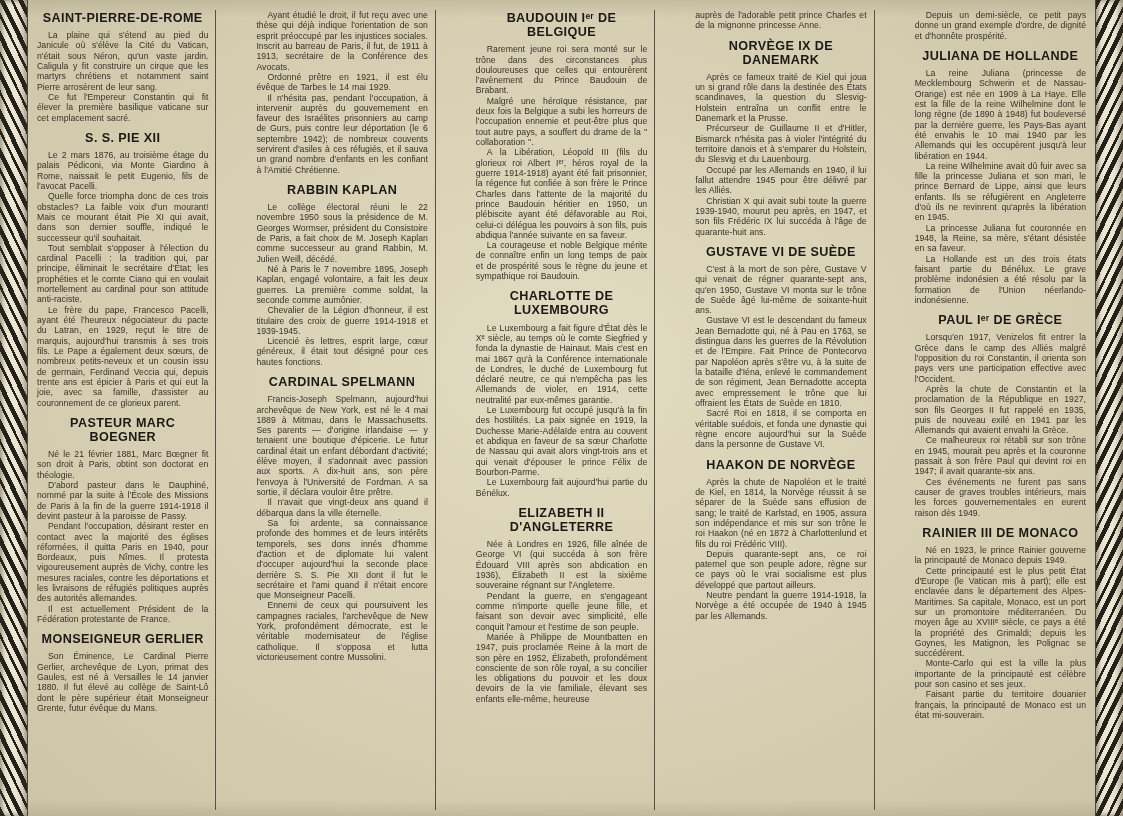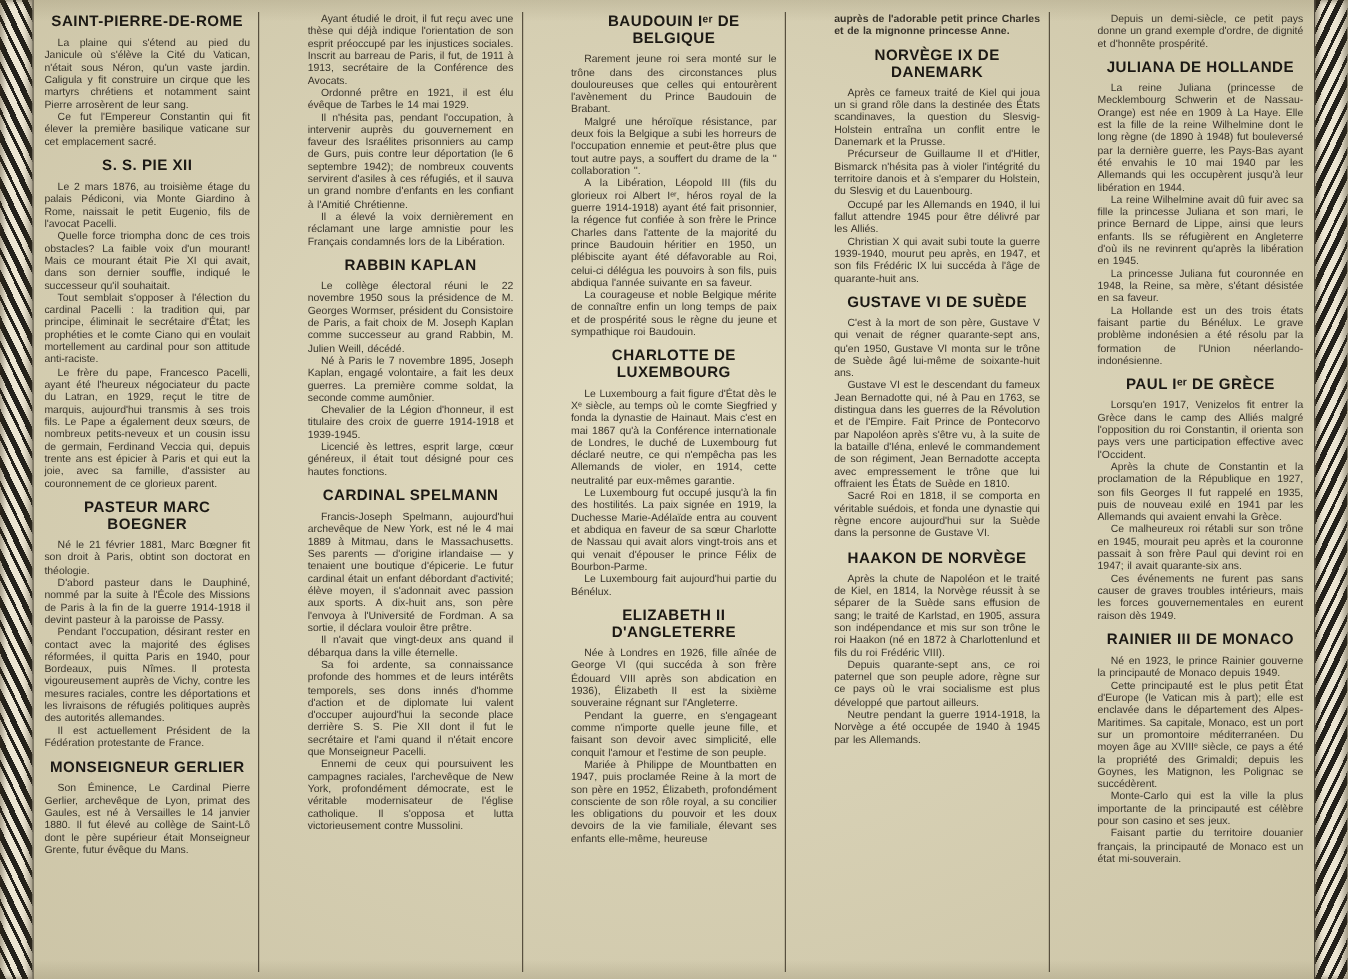--- a/index.html
+++ b/index.html
@@ -69,21 +69,21 @@
   .column .heading:first-child{ margin-top:1px; }
   .para{
     font-size:8.7px;
     line-height:1.185;
     text-align:justify;
     text-indent:11px;
     margin:0;
     word-spacing:.6px;
     color:#38332a;
   }
-  .para.noindent{ text-indent:0;font-weight:bold; }
+  .para.noindent{ text-indent:0; }
 </style>
 </head>
 <body>
 
 <div id="page">
   <div class="binding left"></div>
   <div id="columns">
       <div class="column">
         <div class="heading">SAINT-PIERRE-DE-ROME</div>
         <div class="para">La plaine qui s'étend au pied du Janicule où s'élève la Cité du Vatican, n'était sous Néron, qu'un vaste jardin. Caligula y fit construire un cirque que les martyrs chrétiens et notamment saint Pierre arrosèrent de leur sang.</div>
@@ -98,21 +98,20 @@
         <div class="para">D'abord pasteur dans le Dauphiné, nommé par la suite à l'École des Missions de Paris à la fin de la guerre 1914-1918 il devint pasteur à la paroisse de Passy.</div>
         <div class="para">Pendant l'occupation, désirant rester en contact avec la majorité des églises réformées, il quitta Paris en 1940, pour Bordeaux, puis Nîmes. Il protesta vigoureusement auprès de Vichy, contre les mesures raciales, contre les déportations et les livraisons de réfugiés politiques auprès des autorités allemandes.</div>
         <div class="para">Il est actuellement Président de la Fédération protestante de France.</div>
         <div class="heading">MONSEIGNEUR GERLIER</div>
         <div class="para">Son Éminence, Le Cardinal Pierre Gerlier, archevêque de Lyon, primat des Gaules, est né à Versailles le 14 janvier 1880. Il fut élevé au collège de Saint-Lô dont le père supérieur était Monseigneur Grente, futur évêque du Mans.</div>
       </div>
       <div class="column">
         <div class="para">Ayant étudié le droit, il fut reçu avec une thèse qui déjà indique l'orientation de son esprit préoccupé par les injustices sociales. Inscrit au barreau de Paris, il fut, de 1911 à 1913, secrétaire de la Conférence des Avocats.</div>
         <div class="para">Ordonné prêtre en 1921, il est élu évêque de Tarbes le 14 mai 1929.</div>
         <div class="para">Il n'hésita pas, pendant l'occupation, à intervenir auprès du gouvernement en faveur des Israélites prisonniers au camp de Gurs, puis contre leur déportation (le 6 septembre 1942); de nombreux couvents servirent d'asiles à ces réfugiés, et il sauva un grand nombre d'enfants en les confiant à l'Amitié Chrétienne.</div>
-        <div class="para">Il a élevé la voix dernièrement en réclamant une large amnistie pour les Français condamnés lors de la Libération.</div>
         <div class="heading">RABBIN KAPLAN</div>
         <div class="para">Le collège électoral réuni le 22 novembre 1950 sous la présidence de M. Georges Wormser, président du Consistoire de Paris, a fait choix de M. Joseph Kaplan comme successeur au grand Rabbin, M. Julien Weill, décédé.</div>
         <div class="para">Né à Paris le 7 novembre 1895, Joseph Kaplan, engagé volontaire, a fait les deux guerres. La première comme soldat, la seconde comme aumônier.</div>
         <div class="para">Chevalier de la Légion d'honneur, il est titulaire des croix de guerre 1914-1918 et 1939-1945.</div>
         <div class="para">Licencié ès lettres, esprit large, cœur généreux, il était tout désigné pour ces hautes fonctions.</div>
         <div class="heading">CARDINAL SPELMANN</div>
         <div class="para">Francis-Joseph Spelmann, aujourd'hui archevêque de New York, est né le 4 mai 1889 à Mitmau, dans le Massachusetts. Ses parents — d'origine irlandaise — y tenaient une boutique d'épicerie. Le futur cardinal était un enfant débordant d'activité; élève moyen, il s'adonnait avec passion aux sports. A dix-huit ans, son père l'envoya à l'Université de Fordman. A sa sortie, il déclara vouloir être prêtre.</div>
         <div class="para">Il n'avait que vingt-deux ans quand il débarqua dans la ville éternelle.</div>
         <div class="para">Sa foi ardente, sa connaissance profonde des hommes et de leurs intérêts temporels, ses dons innés d'homme d'action et de diplomate lui valent d'occuper aujourd'hui la seconde place derrière S. S. Pie XII dont il fut le secrétaire et l'ami quand il n'était encore que Monseigneur Pacelli.</div>
         <div class="para">Ennemi de ceux qui poursuivent les campagnes raciales, l'archevêque de New York, profondément démocrate, est le véritable modernisateur de l'église catholique. Il s'opposa et lutta victorieusement contre Mussolini.</div>

